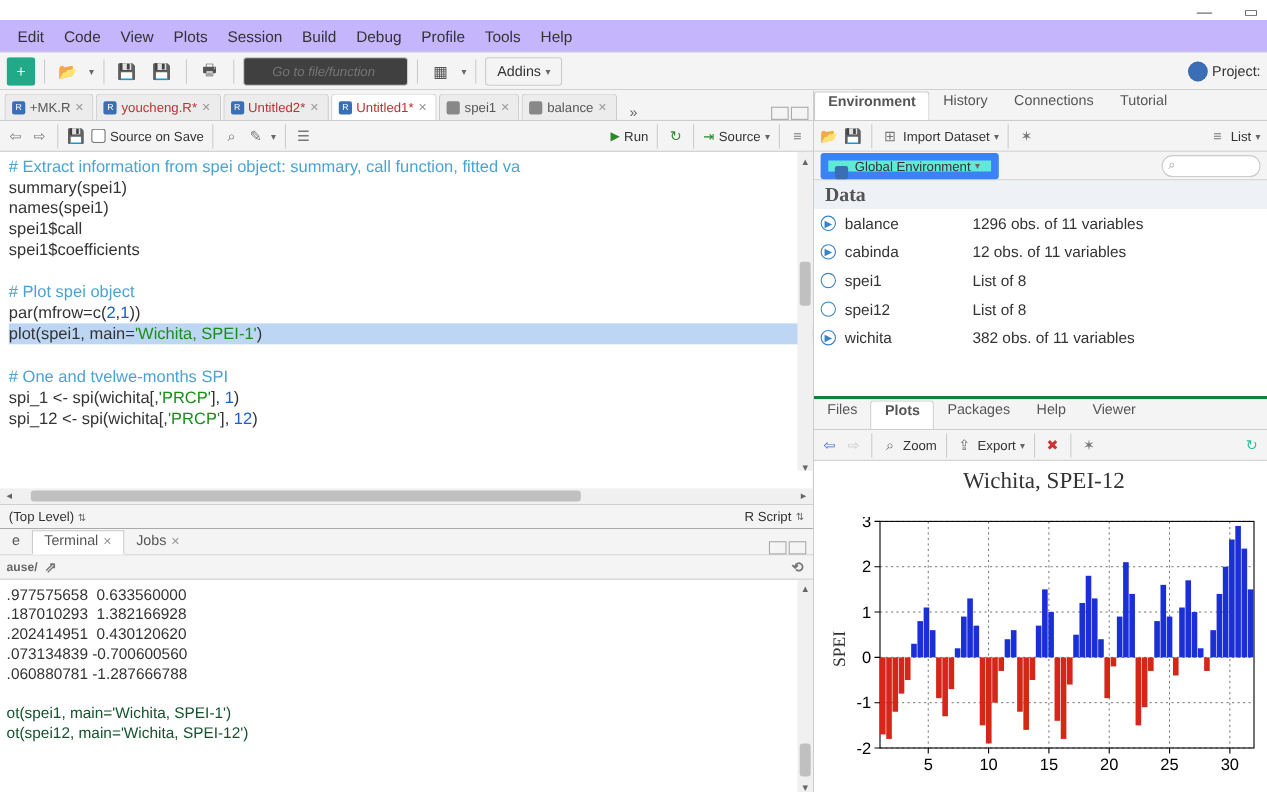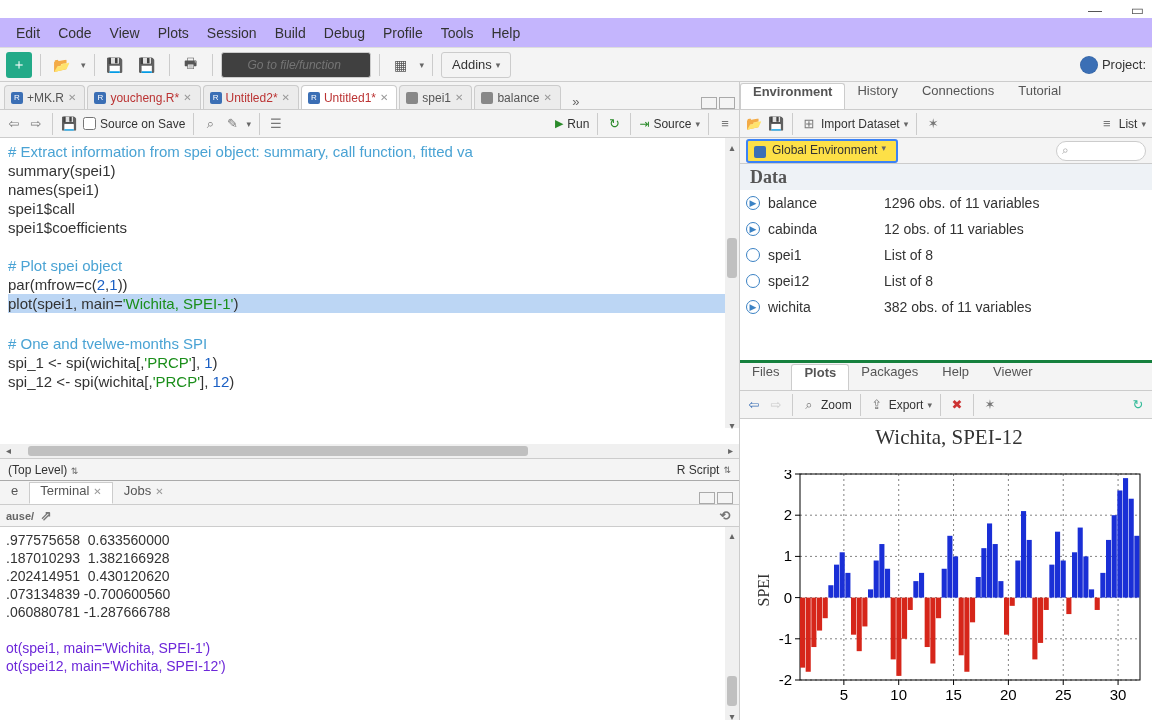--- a/index.html
+++ b/index.html
@@ -69,32 +69,32 @@
 
 
 .consolewrap{height:240px;display:flex;flex-direction:column;border-top:1px solid #aaa;}
 .ctabs{height:24px;background:#f4f4f4;border-bottom:1px solid #ccc;display:flex;align-items:flex-end;}
 .ctab{height:22px;padding:0 10px;font-size:13px;color:#555;border:1px solid transparent;}
 .ctab.active{background:#fff;border:1px solid #ccc;border-bottom-color:#fff;}
 .ctab .xclose{color:#999;font-size:10px;margin-left:4px;}
 .ctabs .winbtns{margin-left:auto;padding-right:6px;display:flex;gap:2px;}
 .csub{height:22px;background:#f4f4f4;border-bottom:1px solid #ccc;display:flex;align-items:center;padding:0 6px;font-size:11px;color:#666;font-weight:bold;}
 .console{flex:1;overflow:hidden;padding:4px 6px;font-family:"Consolas","Courier New",monospace;font-size:14px;line-height:18px;white-space:pre;position:relative;}
-.console .blue{color:#6d28d9;}
+.console .blue{color:#14532d;}
 .cscroll{position:absolute;right:0;top:0;bottom:0;width:14px;background:#f0f0f0;}
 .cscroll .thumb{position:absolute;right:2px;bottom:14px;width:10px;height:30px;background:#c0c0c0;border-radius:3px;}
 .cscroll .arrow{position:absolute;right:2px;width:10px;height:12px;font-size:10px;color:#666;text-align:center;}
 
 
 .rtabs{height:28px;background:#f4f4f4;border-bottom:1px solid #ccc;display:flex;align-items:flex-end;}
 .rtab{height:26px;padding:0 12px;font-size:13px;color:#555;}
 .rtab.active{background:#fff;border:1px solid #ccc;border-bottom:none;border-radius:3px 3px 0 0;font-weight:600;}
 .rsubtb{height:28px;background:#f4f4f4;border-bottom:1px solid #ccc;display:flex;align-items:center;padding:0 6px;gap:6px;font-size:12px;}
 .rsubtb .listview{margin-left:auto;display:flex;align-items:center;gap:4px;}
-.envsel{height:24px;padding:2px 10px 2px 24px;border:2px solid #3b82f6;border-radius:3px;background:#fde047;font-size:12px;display:flex;gap:4px;position:relative;}
+.envsel{height:24px;padding:2px 10px 2px 24px;border:7px solid #3b82f6;border-radius:3px;background:#5eead4;font-size:12px;display:flex;align-items:center;gap:4px;position:relative;}
 .envsel::before{content:"";position:absolute;left:6px;top:5px;width:12px;height:12px;background:#3b6fb5;border-radius:2px;}
 .envrow{height:26px;background:#f4f4f4;border-bottom:1px solid #ccc;display:flex;align-items:center;padding:0 6px;gap:8px;}
 .searchbox{margin-left:auto;position:relative;}
 .searchbox input{width:90px;height:20px;border:1px solid #ccc;border-radius:10px;padding:0 6px 0 22px;font-size:11px;}
 .searchbox::before{content:"⌕";position:absolute;left:6px;top:2px;color:#aaa;font-size:12px;}
 
 .envlist{flex:1;overflow:auto;font-family:"Consolas","Courier New",monospace;font-size:14px;line-height:22px;}
 .envhdr{background:#eef2f6;color:#555;padding:2px 10px;font-size:18px;font-family:"Segoe UI";font-weight:600;}
 .envitem{display:flex;padding:2px 6px;gap:8px;align-items:center;}
 .envitem .bullet{width:14px;height:14px;border:1px solid #3b82c4;border-radius:50%;display:flex;align-items:center;justify-content:center;font-size:9px;color:#3b82c4;}

